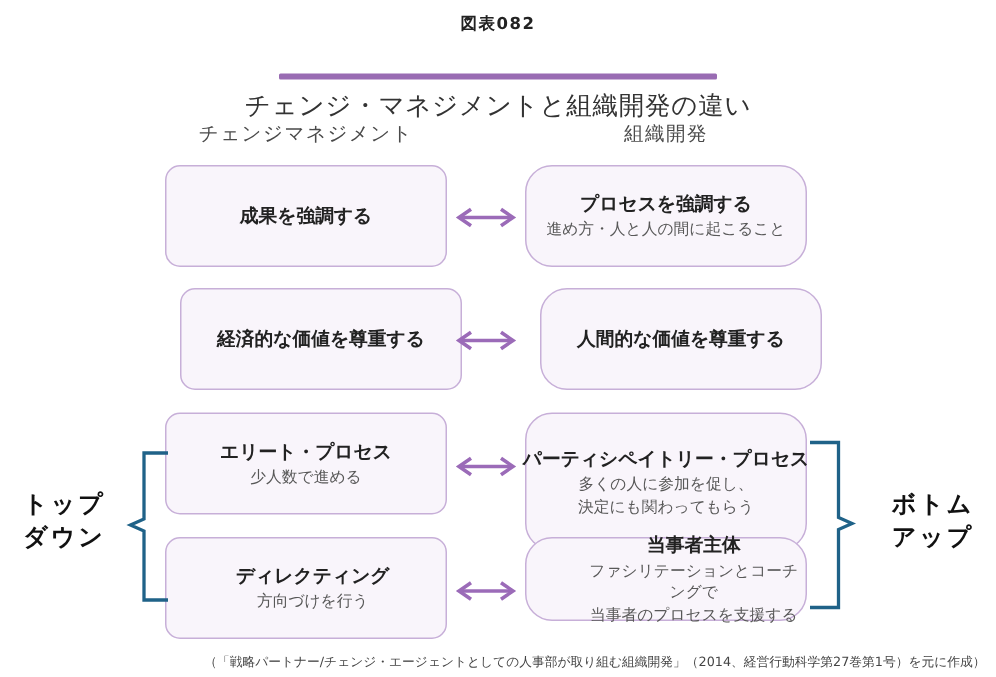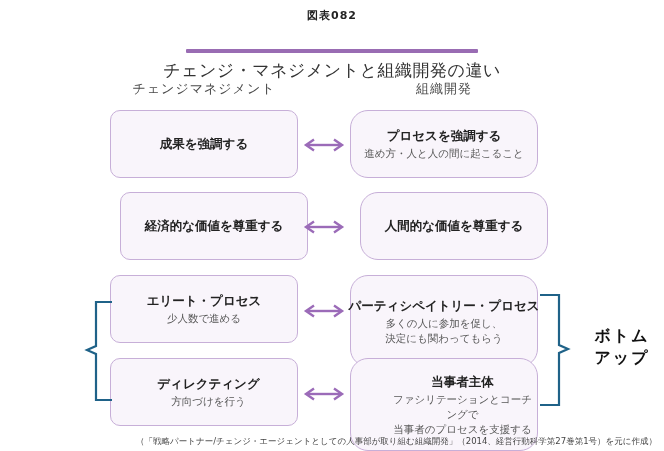--- a/index.html
+++ b/index.html
@@ -29,21 +29,21 @@
     display:flex;flex-direction:column;align-items:center;justify-content:center;
     text-align:center;box-sizing:border-box;padding:2px 2px;
   }
   .box.colL{left:110px;width:188px;}
   .box.colR{left:350px;width:188px;border-radius:18px;}
   .r1{top:110px;height:68px;}
   .r2{top:192px;height:68px;margin-left:10px;}
   .r3L{top:275px;height:68px;}
   .r3R{top:275px;height:92px;}
   .r4L{top:358px;height:68px;padding-left:11px;}
-  .r4R{top:358px;height:93px;padding-left:39px;}
+  .r4R{top:358px;height:56px;padding-left:39px;}
   .box-title{font-size:12.5px;font-weight:bold;color:#222;white-space:nowrap;line-height:1.4;}
   .box-sub{font-size:10.5px;color:#585858;line-height:1.4;white-space:pre-line;margin-top:2px;}
   .arrow{position:absolute;left:300px;width:48px;height:16px;}
   .a1{top:137px;} .a2{top:219px;} .a3{top:303px;} .a4{top:386px;}
   .bracket{position:absolute;}
   .bracket-left{left:83px;top:299px;}
   .bracket-right{left:536px;top:291px;}
   .side-label{
     position:absolute;font-size:16px;font-weight:bold;color:#111;
     text-align:center;line-height:22px;white-space:pre-line;letter-spacing:2px;
@@ -121,18 +121,20 @@
 当事者のプロセスを支援する</div>
   </div>
 
   <svg class="bracket bracket-left" width="32" height="104" viewBox="0 0 32 104">
     <path d="M29 3 L13 3 L13 47 L4 51 L13 55 L13 101 L29 101" fill="none" stroke="#1f6288" stroke-width="2.2" stroke-linejoin="miter"></path>
   </svg>
   <svg class="bracket bracket-right" width="36" height="118" viewBox="0 0 36 118">
     <path d="M4 4 L23 4 L23 54 L32 58 L23 62 L23 114 L4 114" fill="none" stroke="#1f6288" stroke-width="2.2" stroke-linejoin="miter"></path>
   </svg>
 
+  <div class="side-label left">トップ
+ダウン</div>
   <div class="side-label right">ボトム
 アップ</div>
 
   <div class="citation">（「戦略パートナー/チェンジ・エージェントとしての人事部が取り組む組織開発」（2014、経営行動科学第27巻第1号）を元に作成）</div>
 
 </div>
 
 </body></html>

